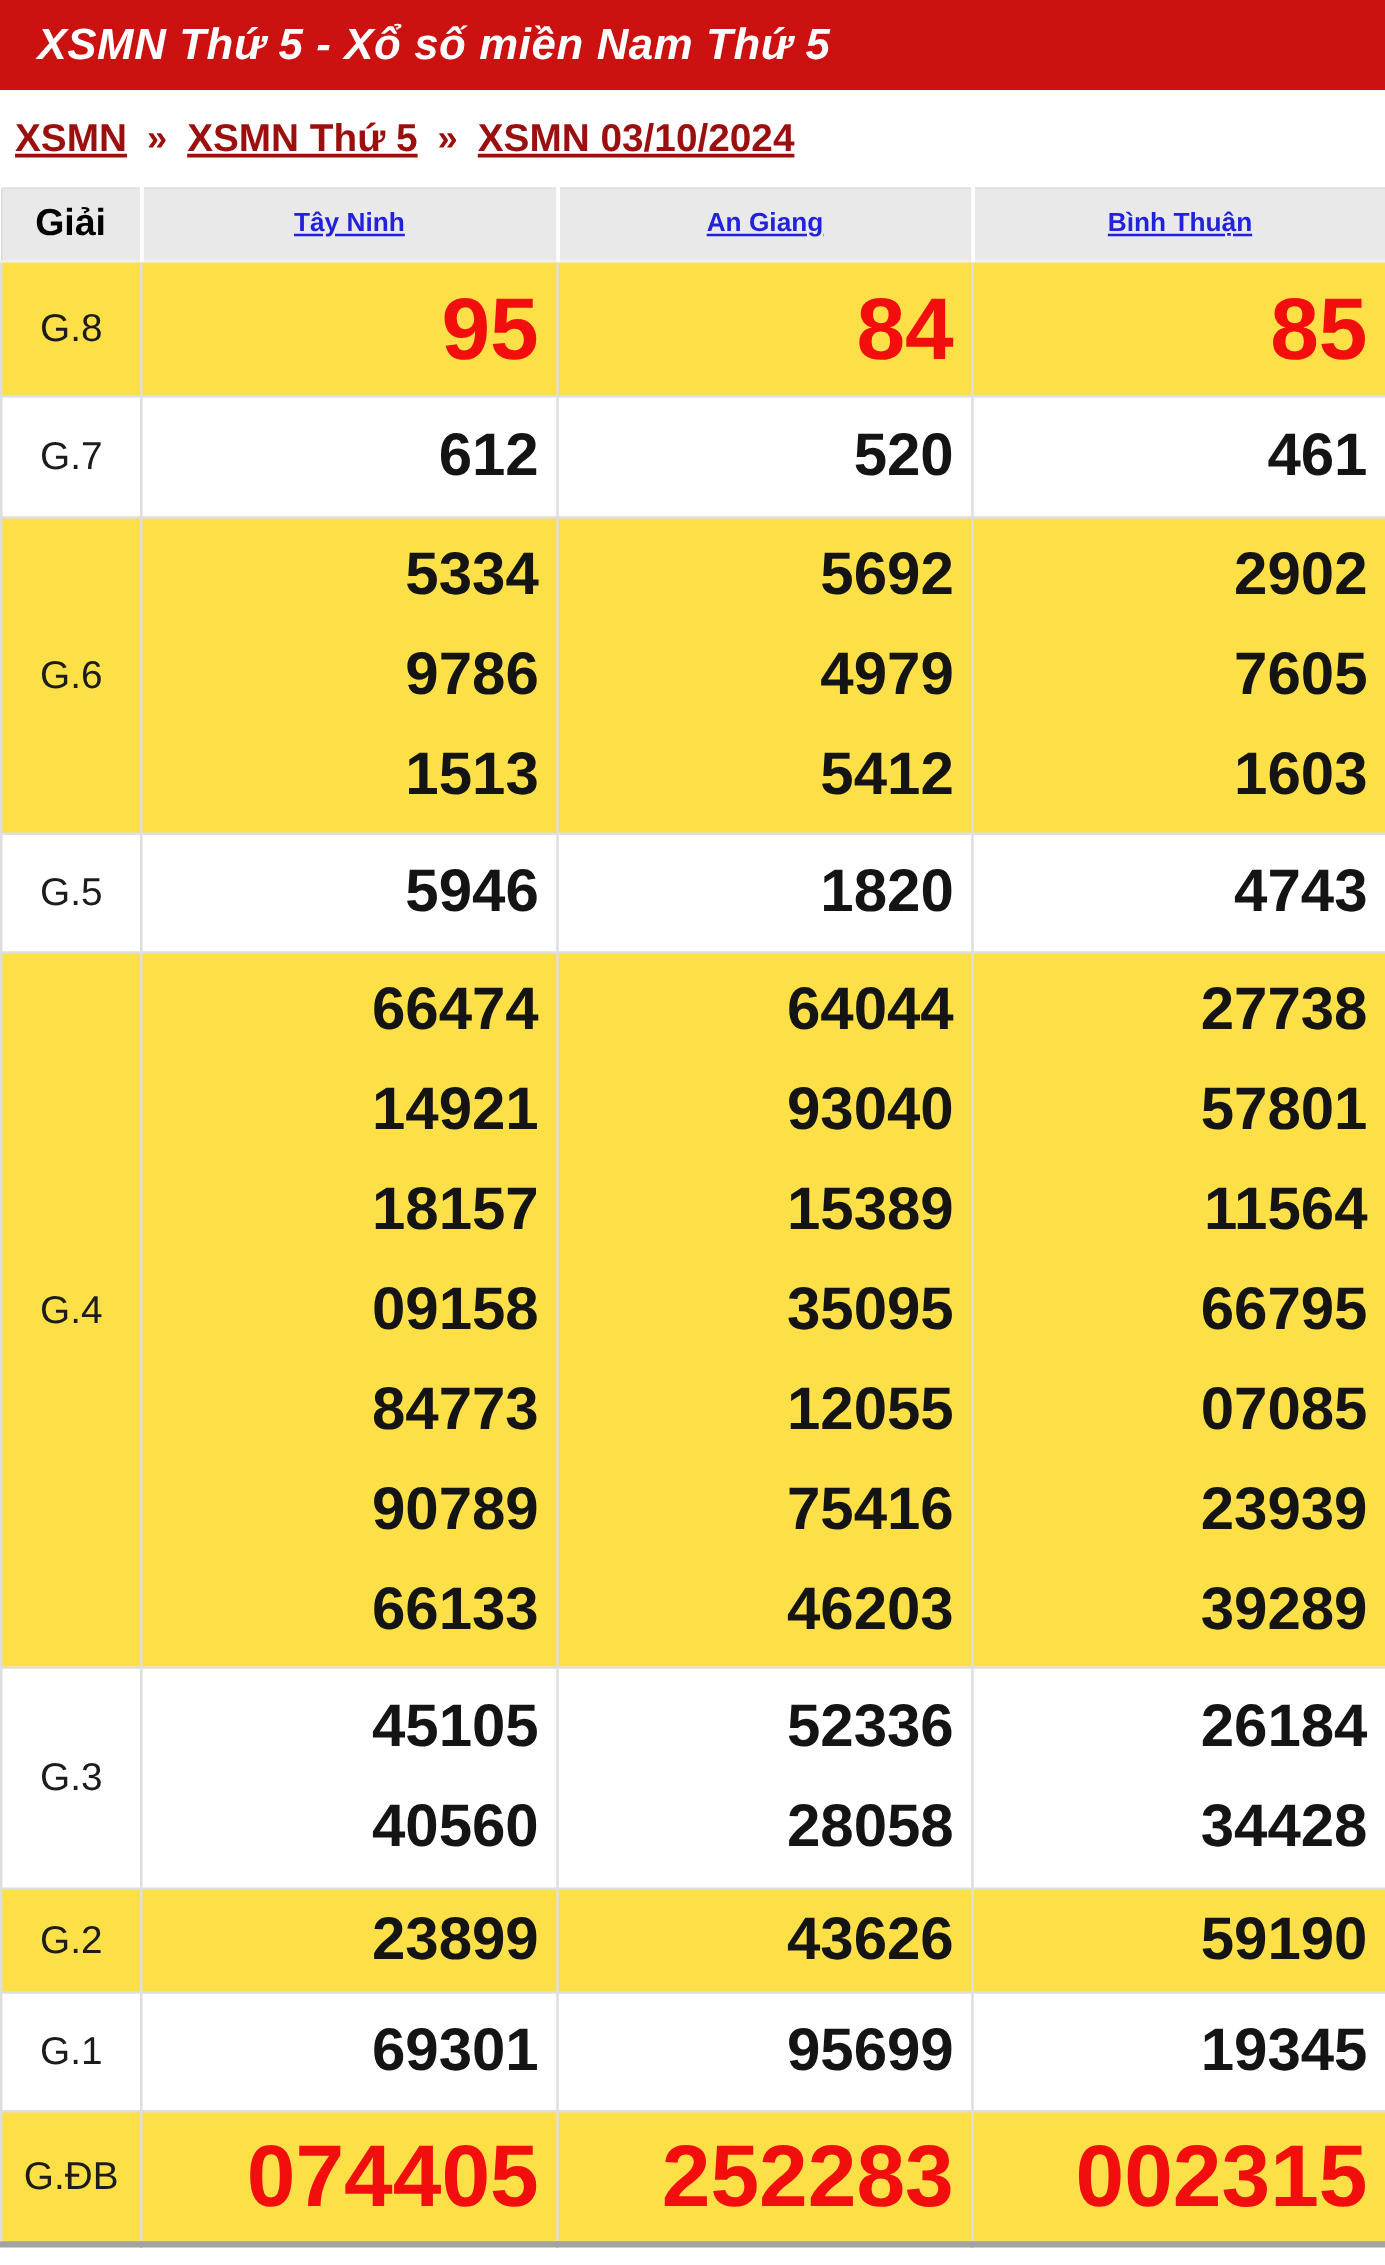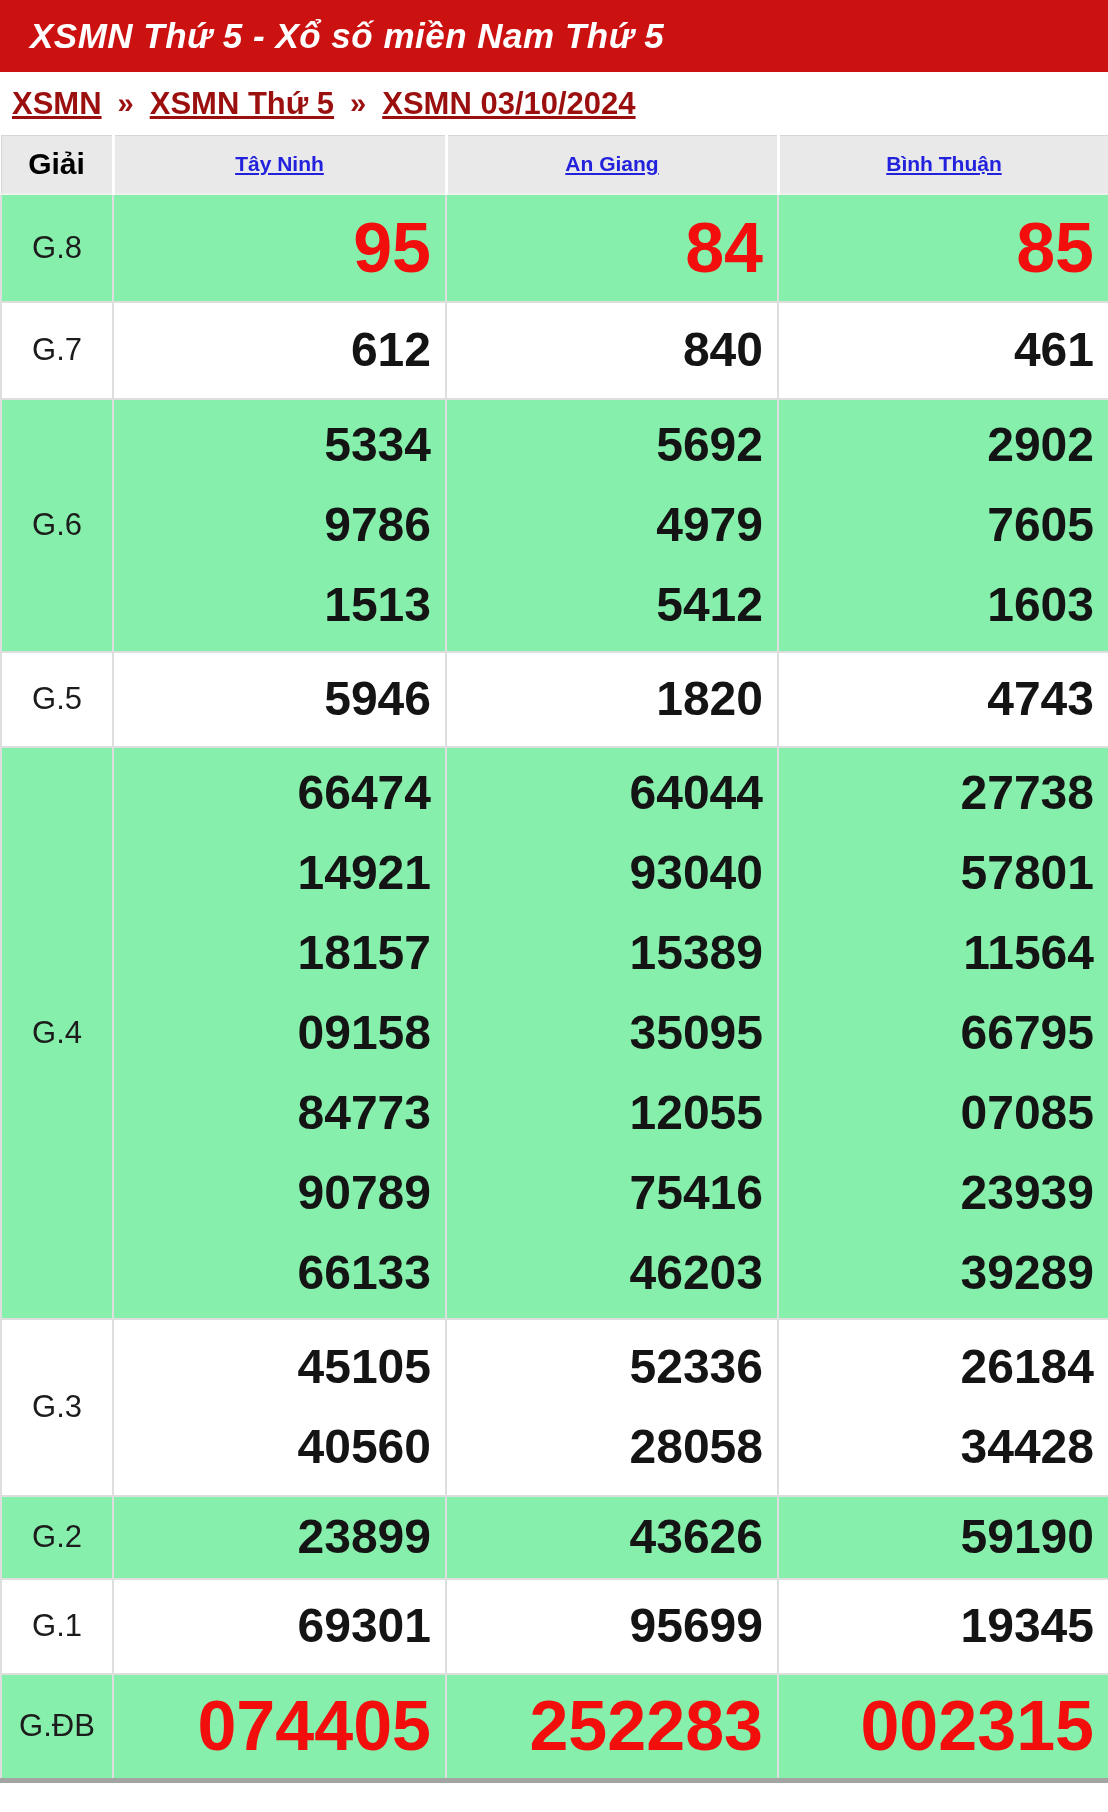--- a/index.html
+++ b/index.html
@@ -5,40 +5,40 @@
   * { margin:0; padding:0; box-sizing:border-box; }
   html,body { width:1108px; height:1812px; overflow:hidden; background:#fff;
               font-family:"Liberation Sans","DejaVu Sans",sans-serif; }
 
   
   .banner { height:72px; background:#cc1111; color:#fff; display:flex;
             align-items:center; padding-left:30px;font-style:italic; }
   .banner-title { font-size:35px; font-weight:bold; letter-spacing:0.5px; }
 
   
-  .breadcrumb { height:63px; display:flex; align-items:center; padding-left:12px;
+  .breadcrumb { height:78px; display:flex; align-items:center; padding-left:12px;
                 background:#fff; color:#9b0f0f; font-weight:bold; font-size:31px; }
   .crumb { color:#9b0f0f; text-decoration:underline; cursor:pointer; }
   .sep { margin:0 16px; font-size:29px; text-decoration:none; }
 
   
   table { width:1108px; border-collapse:collapse; table-layout:fixed;
           border:1px solid #d6d6d6; border-bottom:5px solid #a3a3a3; }
   th, td { padding:0; }
 
   thead th { background:#e9e9e9; height:58px; vertical-align:middle;
              border-left:3px solid #ffffff; border-bottom:2px solid #f0f0f0; }
   thead th:first-child { border-left:1px solid #d6d6d6; }
   .giai-cell { font-size:30px; font-weight:bold; color:#000; text-align:center; }
   .prov-link { color:#2222dd; font-size:21px; font-weight:bold;
                text-decoration:underline; cursor:pointer;margin-top:20px; }
   thead th { text-align:center; }
 
   tbody td { border:2px solid #dedede; vertical-align:middle; }
-  tr.gray  td { background:#86efac; }
+  tr.gray  td { background:#fde047; }
   tr.white td { background:#ffffff; }
 
   .prize { text-align:center; font-size:31px; color:#1c1c1c; font-weight:400; }
   .vals  { text-align:right; padding-right:14px; font-weight:bold;
            font-size:48px; color:#141414; }
   .vals div { line-height:80px; }
   tr.red .vals { font-size:70px; color:#f30e0e; }
   tr.red .vals div { line-height:94px; }
 
   tr.h108 { height:108px; } tr.h97 { height:97px; } tr.h253 { height:253px; }
@@ -87,21 +87,21 @@
       <td class="vals">
           <div>85</div>
         </td>
     </tr>
     <tr class="white h97">
       <td class="prize">G.7</td>
       <td class="vals">
           <div>612</div>
         </td>
       <td class="vals">
-          <div>840</div>
+          <div>520</div>
         </td>
       <td class="vals">
           <div>461</div>
         </td>
     </tr>
     <tr class="gray h253">
       <td class="prize">G.6</td>
       <td class="vals">
         <div>5334</div>
         <div>9786</div>

